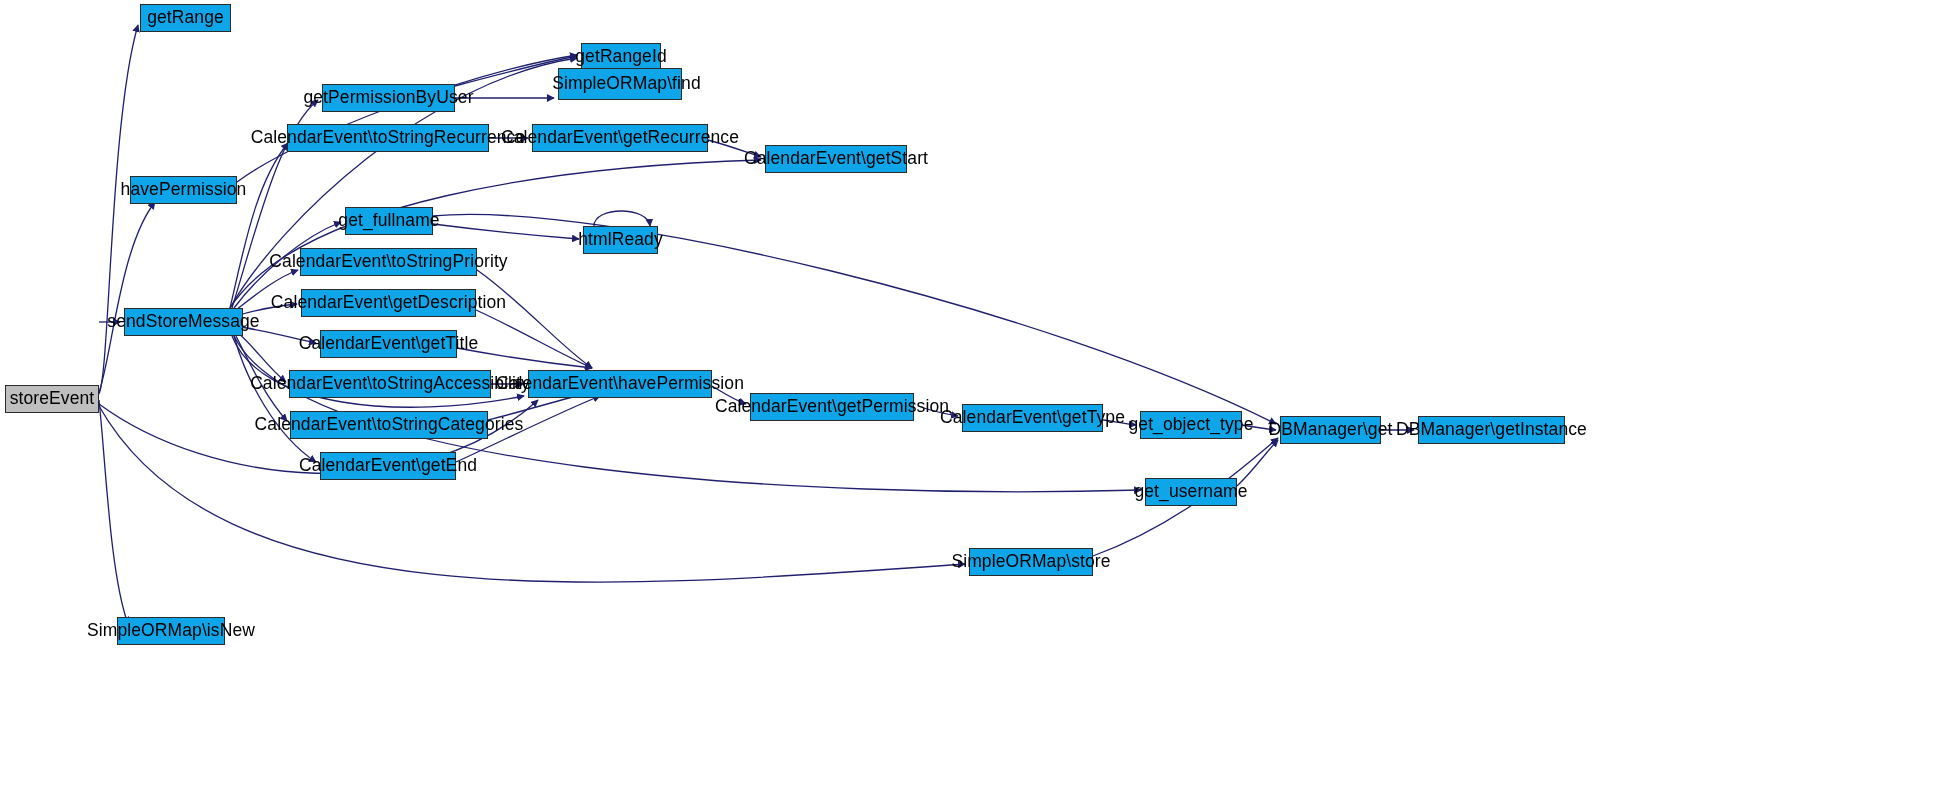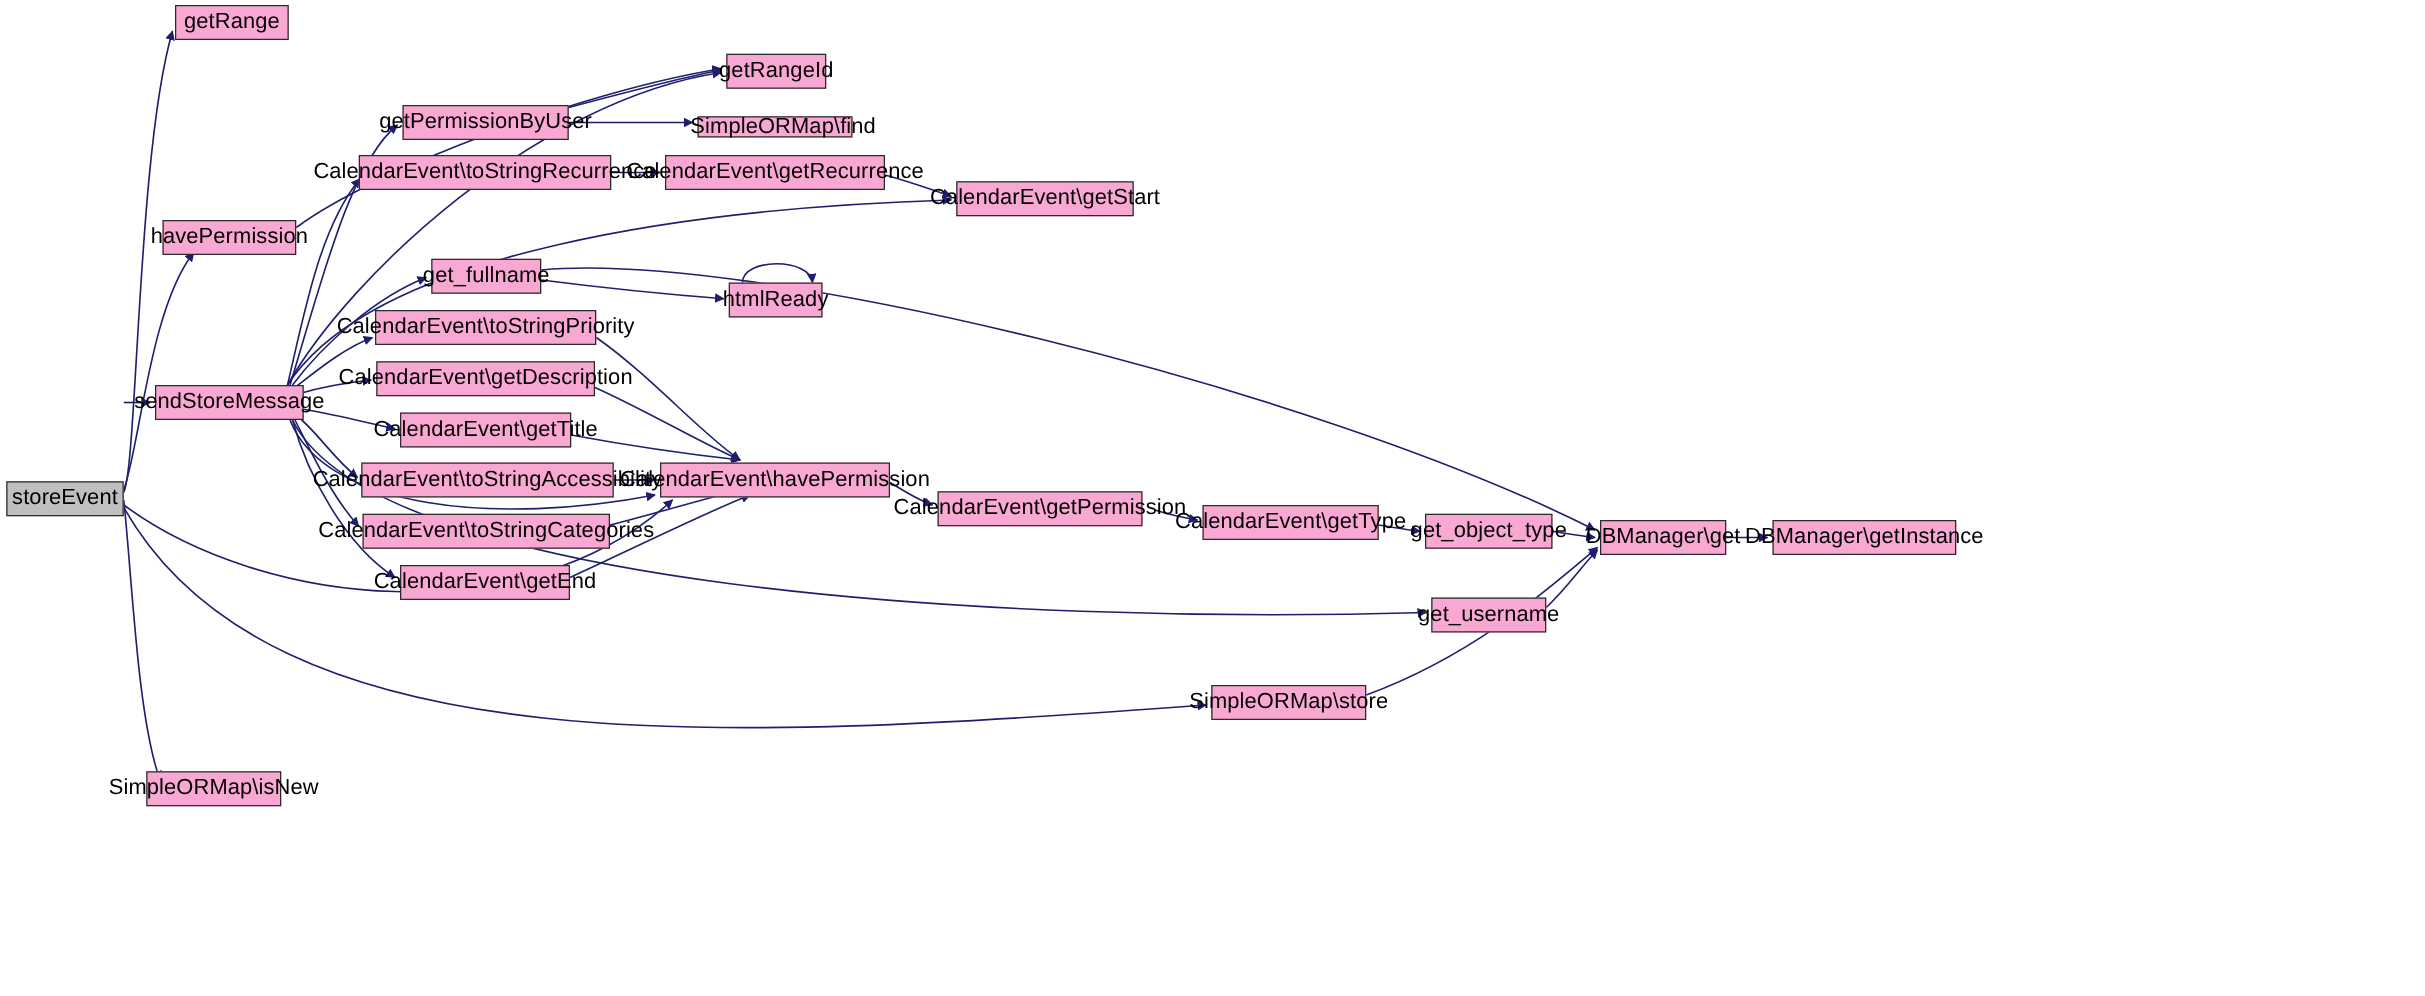--- a/index.html
+++ b/index.html
@@ -29,21 +29,21 @@
     position: absolute;
     left: 0;
     top: 0;
     width: 1940px;
     height: 797px;
   }
   .node {
     position: absolute;
     box-sizing: border-box;
     border: 1.3px solid #2b2b2b;
-    background: #f9a8d4;
+    background: #0ea5e9;
     color: #000000;
     font-size: 17.5px;
     line-height: 1;
     display: flex;
     align-items: center;
     justify-content: center;
     white-space: nowrap;
     letter-spacing: 0.1px;
     cursor: pointer;
   }
@@ -149,21 +149,21 @@
       </div>
       <div class="node" style="left: 290px; top: 411px; width: 198px; height: 28px;">
         <span class="node-label">CalendarEvent\toStringCategories</span>
       </div>
       <div class="node" style="left: 320px; top: 452px; width: 136px; height: 28px;">
         <span class="node-label">CalendarEvent\getEnd</span>
       </div>
       <div class="node" style="left: 581px; top: 43px; width: 80px; height: 28px;">
         <span class="node-label">getRangeId</span>
       </div>
-      <div class="node" style="left: 558px; top: 93px; width: 124px; height: 17px; padding-left: 13px;">
+      <div class="node" style="left: 558px; top: 68px; width: 124px; height: 32px; padding-left: 13px;">
         <span class="node-label">SimpleORMap\find</span>
       </div>
       <div class="node" style="left: 532px; top: 124px; width: 176px; height: 28px;">
         <span class="node-label">CalendarEvent\getRecurrence</span>
       </div>
       <div class="node" style="left: 583px; top: 226px; width: 75px; height: 28px;">
         <span class="node-label">htmlReady</span>
       </div>
       <div class="node" style="left: 765px; top: 145px; width: 142px; height: 28px; text-align: right;">
         <span class="node-label">CalendarEvent\getStart</span>

